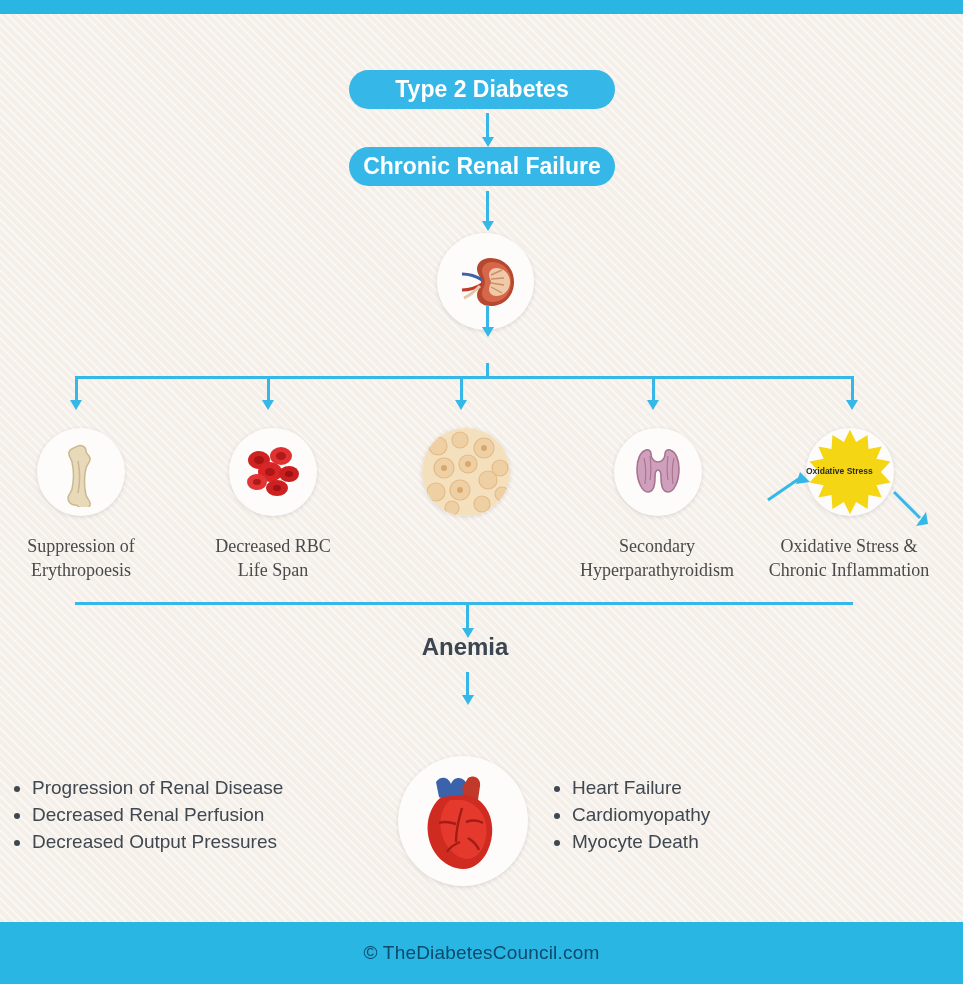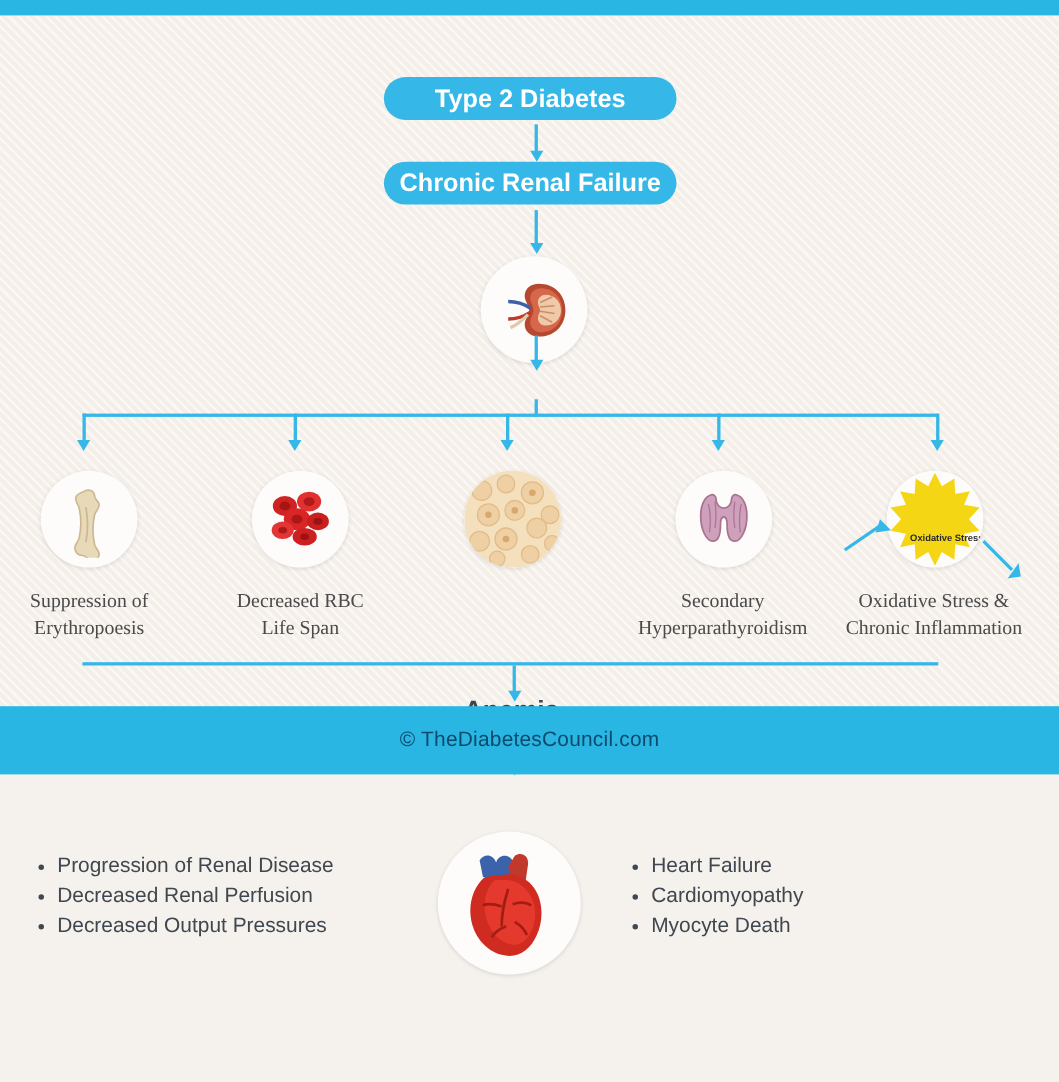--- a/index.html
+++ b/index.html
@@ -4,21 +4,21 @@
 <style>
   * { box-sizing: border-box; margin: 0; padding: 0; }
   html, body {
     width: 963px; height: 984px;
     font-family: "Liberation Sans", sans-serif;
     background: #f5f1ec;
     overflow: hidden;
   }
   #page {
     position: relative;
-    width: 963px; height: 704px;
+    width: 963px; height: 984px;
     background:
       repeating-linear-gradient(45deg, rgba(255,255,255,0.55) 0px, rgba(255,255,255,0.55) 2px, rgba(0,0,0,0) 2px, rgba(0,0,0,0) 6px),
       #f4efe9;
   }
   .bar-top {
     position: absolute; left: 0; top: 0; width: 963px; height: 14px;
     background: #29b6e3;
   }
   .bar-bottom {
     position: absolute; left: 0; bottom: 0; width: 963px; height: 62px;
@@ -123,27 +123,27 @@
   
   .bullets {
     position: absolute;
     font-size: 19px;
     line-height: 27px;
     color: #3f4850;
     font-family: "Liberation Sans", sans-serif;
   }
   #bul-left { left: 32px; top: 774px; width: 350px; }
   #bul-right { left: 572px; top: 774px; width: 330px; }
-  .bullets li { margin-left: 20px; }
+  .bullets li { }
 
   
   .star-wrap { position: relative; width: 88px; height: 88px; }
   .star-text {
-    position: absolute; left: 0; top: 56px; width: 88px;
-    text-align: right; font-size: 8.5px; font-weight: bold; color: #2a2a2a;
+    position: absolute; left: 0; top: 38px; width: 88px;
+    text-align: left; font-size: 8.5px; font-weight: bold; color: #2a2a2a;
   }
 </style>
 </head>
 <body>
 
 <div id="page">
 
   <div class="bar-top"></div>
 
   <div class="pill" id="pill-diabetes">

